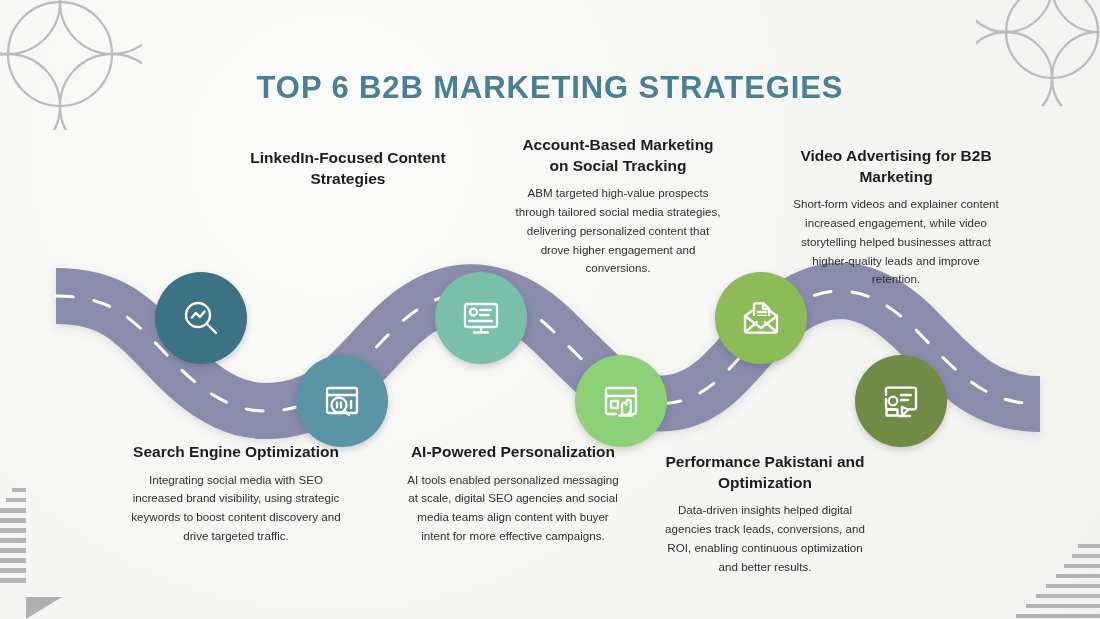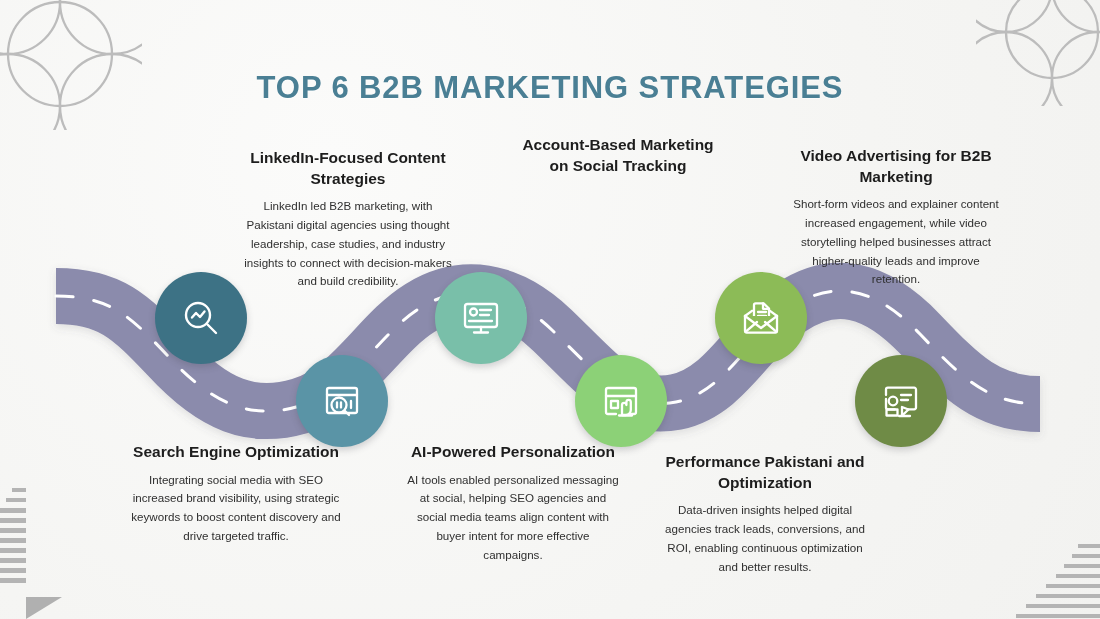--- a/index.html
+++ b/index.html
@@ -271,35 +271,35 @@
         <path d="M 22 16 L 32 16 M 22 21 L 29 21"></path>
         <rect x="7.5" y="30.5" width="11" height="6"></rect>
         <path d="M 23 28 L 23 36.6 L 29.5 30.5 z" fill="#6f8b46"></path>
         <path d="M 20 37 L 31 37"></path>
       </svg>
     </span>
   </div>
 
   <div class="block" id="block-1">
     <div class="heading">LinkedIn-Focused Content Strategies</div>
-    <div class="body">LinkedIn led B2B marketing, with Pakistani digital agencies using thought leadership, case studies, and industry insights to connect with decision-makers and build credibility.</div>
   </div>
 
   <div class="block" id="block-2">
     <div class="heading">Search Engine Optimization</div>
     <div class="body">Integrating social media with SEO increased brand visibility, using strategic keywords to boost content discovery and drive targeted traffic.</div>
   </div>
 
   <div class="block" id="block-3">
     <div class="heading">Account-Based Marketing on Social Tracking</div>
+    <div class="body">ABM targeted high-value prospects through tailored social media strategies, delivering personalized content that drove higher engagement and conversions.</div>
   </div>
 
   <div class="block" id="block-4">
     <div class="heading">AI-Powered Personalization</div>
-    <div class="body">AI tools enabled personalized messaging at social, helping SEO agencies and social media teams align content with buyer intent for more effective campaigns.</div>
+    <div class="body">AI tools enabled personalized messaging at scale, digital SEO agencies and social media teams align content with buyer intent for more effective campaigns.</div>
   </div>
 
   <div class="block" id="block-5">
     <div class="heading">Video Advertising for B2B Marketing</div>
     <div class="body">Short-form videos and explainer content increased engagement, while video storytelling helped businesses attract higher-quality leads and improve retention.</div>
   </div>
 
   <div class="block" id="block-6">
     <div class="heading">Performance Pakistani and Optimization</div>
     <div class="body">Data-driven insights helped digital agencies track leads, conversions, and ROI, enabling continuous optimization and better results.</div>

